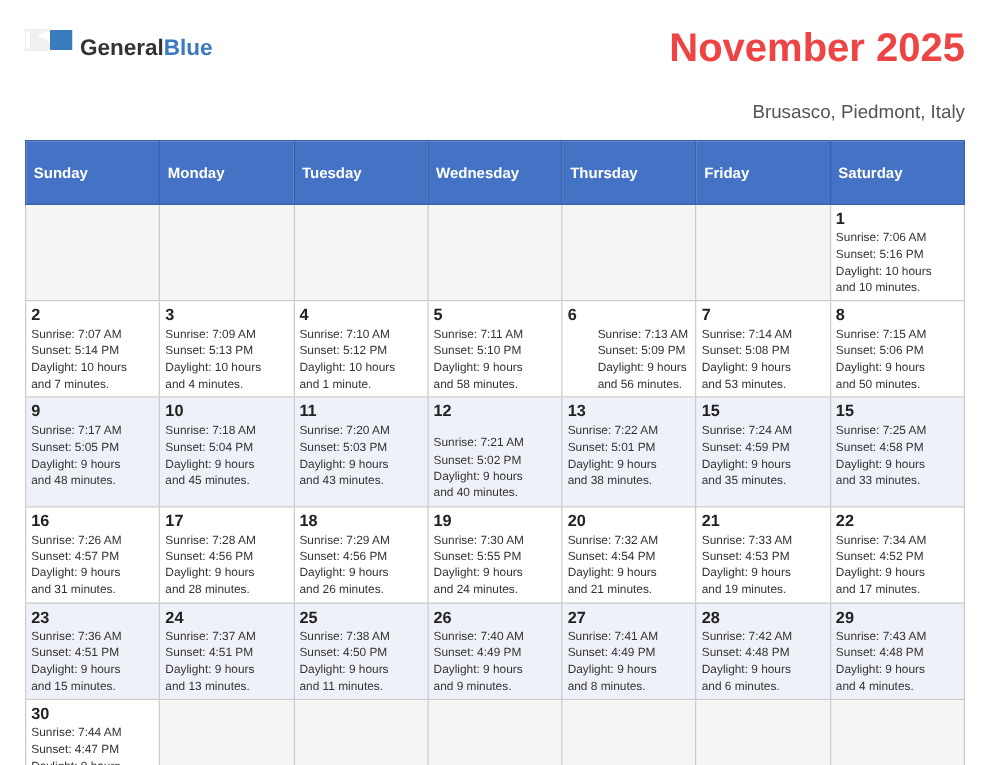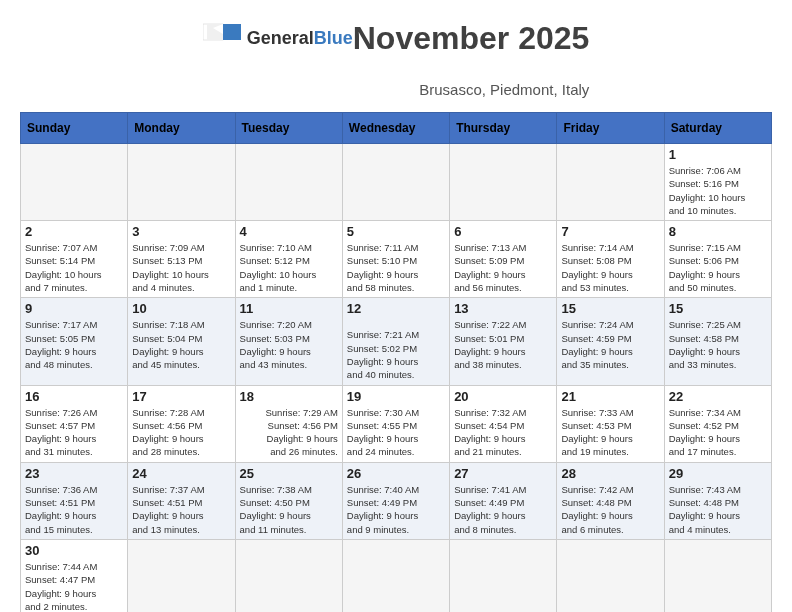--- a/index.html
+++ b/index.html
@@ -10,59 +10,59 @@
       min-height: 612px;
       overflow: hidden;
     }
     .page {
       width: 792px;
       background: #fff;
       padding: 20px 20px 10px 20px;
     }
     .header {
       display: flex;
-      justify-content: center;
+      justify-content: space-between;
       align-items: flex-start;
       margin-bottom: 14px;
     }
     .logo {
       display: flex;
       align-items: center;
       gap: 6px;
     }
     .logo-icon {
       width: 38px;
       height: 38px;
     }
     .title-block {
       text-align: right;
     }
     .month-title {
       font-size: 32px;
       font-weight: bold;
-      color: #404040;
+      color: #ef4444;
     }
     .location {
       font-size: 15px;
       color: #555;
       margin-top: 24px;
     }
     
     .calendar {
       width: 100%;
       border-collapse: collapse;
       border: 1px solid #aaa;
     }
     .calendar th {
       background: #4472c4;
-      color: #000000;
+      color: #ffffff;
       font-size: 12px;
       font-weight: bold;
       text-align: left;
-      padding: 8px 6px;
+      padding: 18px 6px;
       border: 1px solid #3a62a8;
     }
     .calendar td {
       vertical-align: top;
       border: 1px solid #ccc;
       width: calc(100%/7);
       min-height: 75px;
       padding: 3px 4px 3px 4px;
       background: #fff;
     }
@@ -164,21 +164,21 @@
           </td>
           <td>
             <span class="day-number">5</span>
             <div class="day-info" style="white-space: pre-line;">Sunrise: 7:11 AM
 Sunset: 5:10 PM
 Daylight: 9 hours
 and 58 minutes.</div>
           </td>
           <td>
             <span class="day-number">6</span>
-            <div class="day-info" style="white-space: pre-line;">Sunrise: 7:13 AM
+            <div class="day-info" style="white-space: pre-line; margin-left: 24px;">Sunrise: 7:13 AM
 Sunset: 5:09 PM
 Daylight: 9 hours
 and 56 minutes.</div>
           </td>
           <td>
             <span class="day-number">7</span>
             <div class="day-info" style="white-space: pre-line;">Sunrise: 7:14 AM
 Sunset: 5:08 PM
 Daylight: 9 hours
 and 53 minutes.</div>
@@ -252,29 +252,29 @@
           </td>
           <td>
             <span class="day-number">17</span>
             <div class="day-info" style="white-space: pre-line;">Sunrise: 7:28 AM
 Sunset: 4:56 PM
 Daylight: 9 hours
 and 28 minutes.</div>
           </td>
           <td>
             <span class="day-number">18</span>
-            <div class="day-info" style="white-space: pre-line; text-align: right;">Sunrise: 7:29 AM
+            <div class="day-info" style="white-space: pre-line;">Sunrise: 7:29 AM
 Sunset: 4:56 PM
 Daylight: 9 hours
 and 26 minutes.</div>
           </td>
           <td>
             <span class="day-number">19</span>
             <div class="day-info" style="white-space: pre-line;">Sunrise: 7:30 AM
-Sunset: 4:55 PM
+Sunset: 5:55 PM
 Daylight: 9 hours
 and 24 minutes.</div>
           </td>
           <td>
             <span class="day-number">20</span>
             <div class="day-info" style="white-space: pre-line;">Sunrise: 7:32 AM
 Sunset: 4:54 PM
 Daylight: 9 hours
 and 21 minutes.</div>
           </td>

